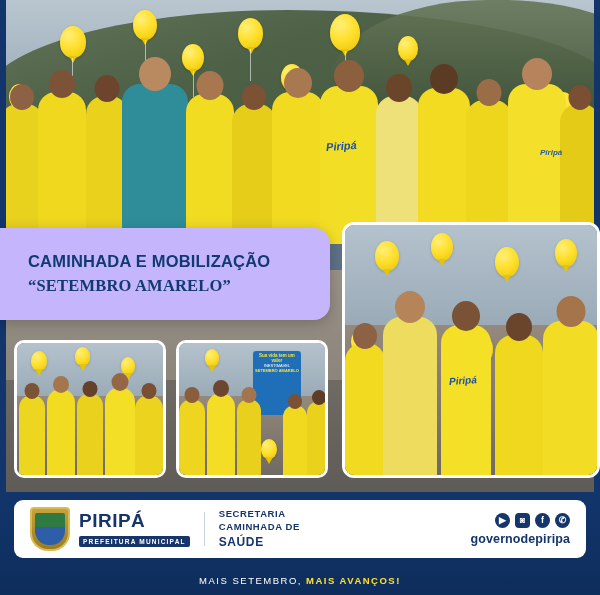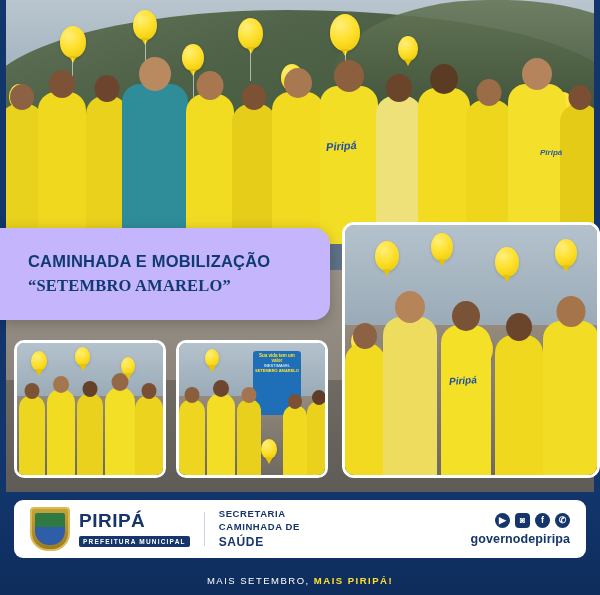--- a/index.html
+++ b/index.html
@@ -452,17 +452,17 @@
           <div class="si round">▶</div>
           <div class="si">◙</div>
           <div class="si round">f</div>
           <div class="si round">✆</div>
         </div>
         <div class="handle">governodepiripa</div>
       </div>
     </div>
 
     <div class="tagline">
-      <span>MAIS SETEMBRO, </span><b>MAIS PIRIPÁ!</b>
+      <span>MAIS SETEMBRO, </span><b>MAIS AVANÇOS!</b>
     </div>
   </div>
 
 </div>
 
 </body></html>

